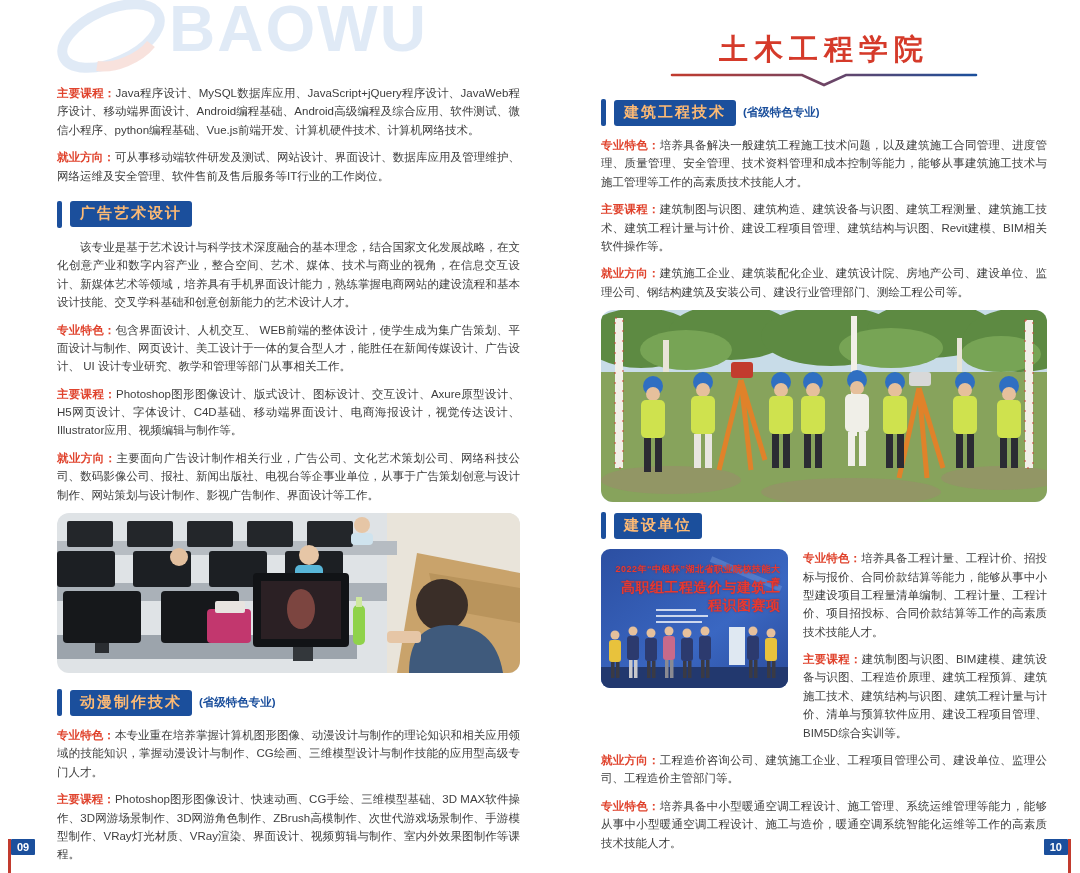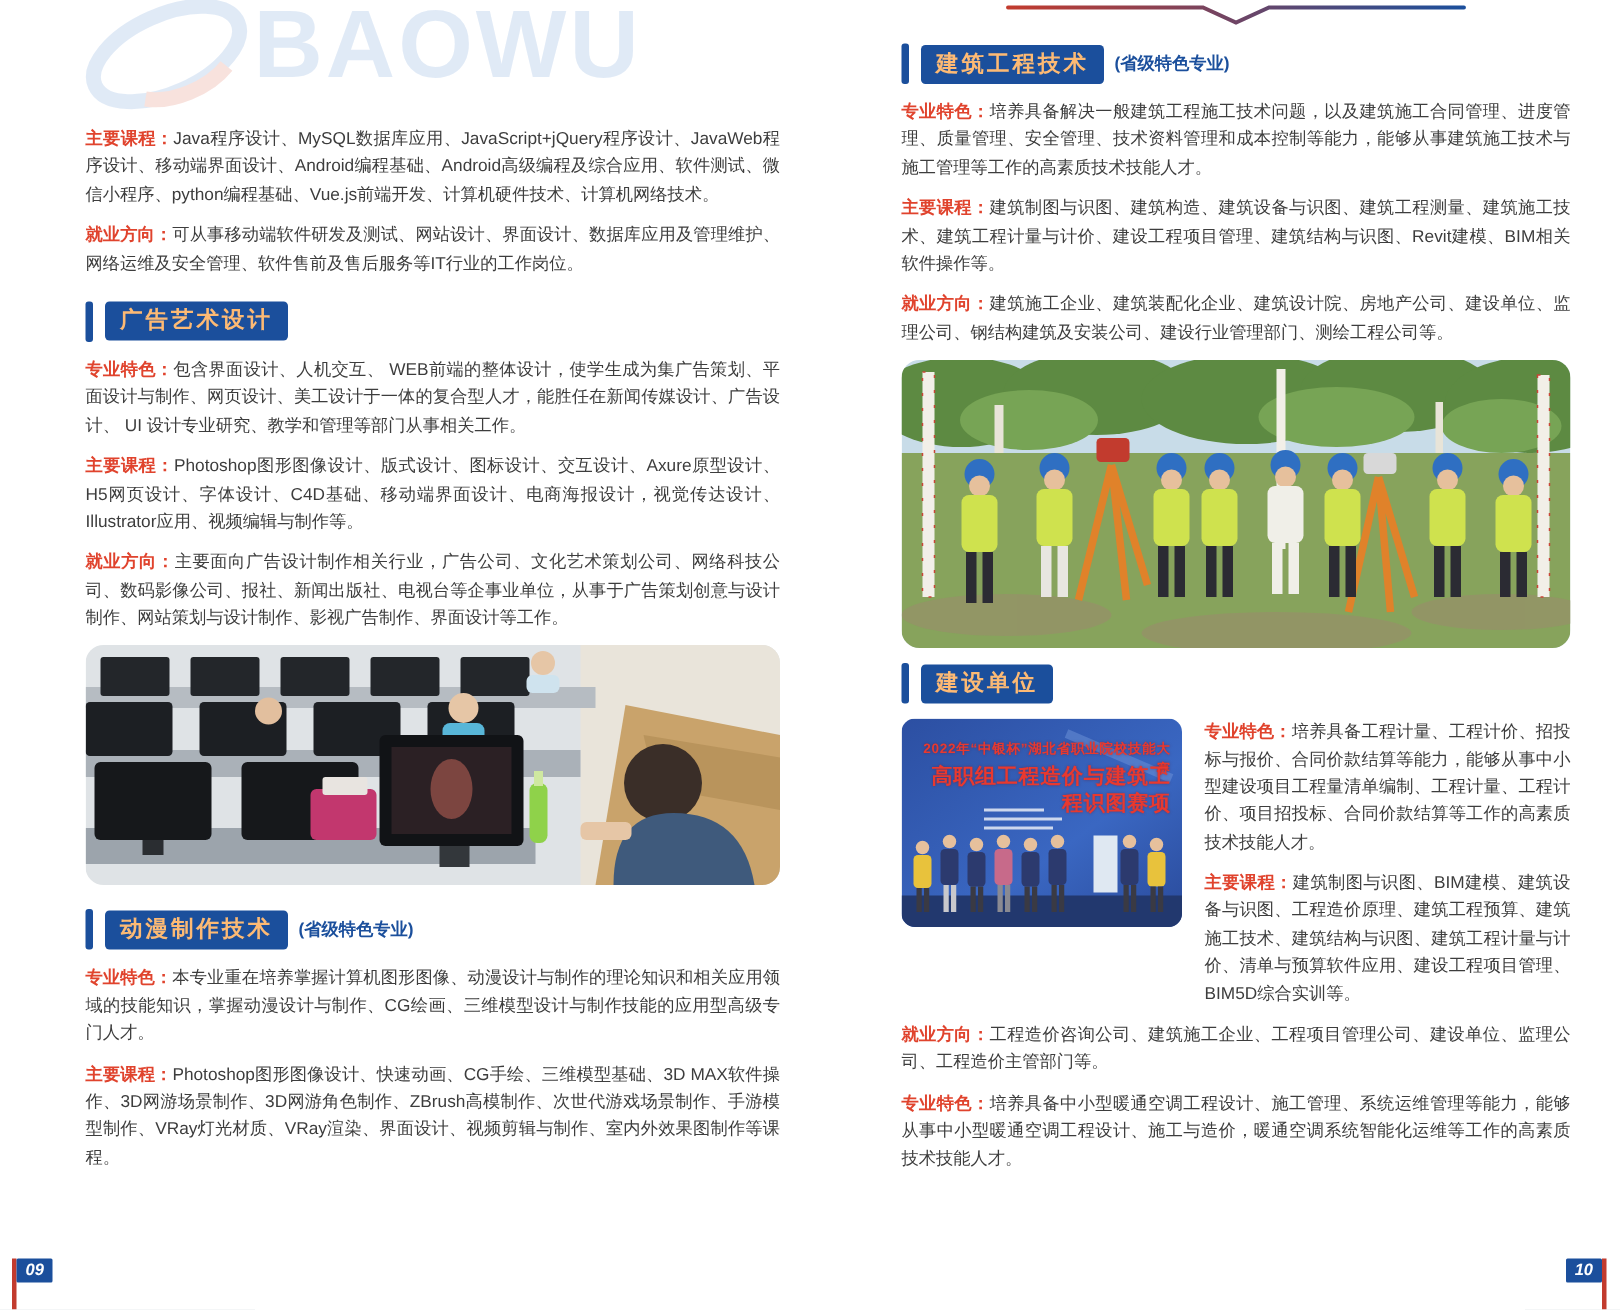--- a/index.html
+++ b/index.html
@@ -38,21 +38,21 @@
   #cost-row{display:flex;align-items:flex-start;margin-bottom:9px;}
   #cost-texts{margin-left:15px;flex:1;}
   
   .pn{position:absolute;top:839px;height:36px;}
   #pn-left{left:8px;}
   #pn-right{right:9px;}
   .pn-redbar{position:absolute;top:0;width:3px;height:36px;background:#c23b2e;}
   #pn-left .pn-redbar{left:0;}
   #pn-right .pn-redbar{right:0;}
   .pn-box{position:absolute;top:0;background:#1b4f9c;color:#fff;font-size:11px;font-weight:bold;
-        padding:2px 6px;border-radius:1px;font-style:italic;}
+        padding:2px 6px;border-radius:1px;}
   #pn-left .pn-box{left:3px;}
   #pn-right .pn-box{right:3px;margin-left:36px;}
 </style>
 </head>
 <body>
 
 <div id="page">
 
   <div class="col" id="col-left">
 
@@ -68,20 +68,21 @@
 
     <p class="para"><span class="lbl">主要课程：</span><span>Java程序设计、MySQL数据库应用、JavaScript+jQuery程序设计、JavaWeb程序设计、移动端界面设计、Android编程基础、Android高级编程及综合应用、软件测试、微信小程序、python编程基础、Vue.js前端开发、计算机硬件技术、计算机网络技术。</span></p>
 
     <p class="para"><span class="lbl">就业方向：</span><span>可从事移动端软件研发及测试、网站设计、界面设计、数据库应用及管理维护、网络运维及安全管理、软件售前及售后服务等IT行业的工作岗位。</span></p>
 
     <div class="sec-h">
       <span class="sec-bar"></span>
       <span class="sec-box">广告艺术设计</span>
     </div>
 
+    <p class="para indent">该专业是基于艺术设计与科学技术深度融合的基本理念，结合国家文化发展战略，在文化创意产业和数字内容产业，整合空间、艺术、媒体、技术与商业的视角，在信息交互设计、新媒体艺术等领域，培养具有手机界面设计能力，熟练掌握电商网站的建设流程和基本设计技能、交叉学科基础和创意创新能力的艺术设计人才。</p>
 
     <p class="para"><span class="lbl">专业特色：</span><span>包含界面设计、人机交互、 WEB前端的整体设计，使学生成为集广告策划、平面设计与制作、网页设计、美工设计于一体的复合型人才，能胜任在新闻传媒设计、广告设计、 UI 设计专业研究、教学和管理等部门从事相关工作。</span></p>
 
     <p class="para"><span class="lbl">主要课程：</span><span>Photoshop图形图像设计、版式设计、图标设计、交互设计、Axure原型设计、H5网页设计、字体设计、C4D基础、移动端界面设计、电商海报设计，视觉传达设计、Illustrator应用、视频编辑与制作等。</span></p>
 
     <p class="para"><span class="lbl">就业方向：</span><span>主要面向广告设计制作相关行业，广告公司、文化艺术策划公司、网络科技公司、数码影像公司、报社、新闻出版社、电视台等企事业单位，从事于广告策划创意与设计制作、网站策划与设计制作、影视广告制作、界面设计等工作。</span></p>
 
     <div class="photo" id="photo-lab">
       <svg width="463" height="160" viewBox="0 0 463 160" preserveAspectRatio="none">
         <rect width="463" height="160" fill="#dfe3e6"></rect>
@@ -140,20 +141,21 @@
 
     <p class="para"><span class="lbl">专业特色：</span><span>本专业重在培养掌握计算机图形图像、动漫设计与制作的理论知识和相关应用领域的技能知识，掌握动漫设计与制作、CG绘画、三维模型设计与制作技能的应用型高级专门人才。</span></p>
 
     <p class="para"><span class="lbl">主要课程：</span><span>Photoshop图形图像设计、快速动画、CG手绘、三维模型基础、3D MAX软件操作、3D网游场景制作、3D网游角色制作、ZBrush高模制作、次世代游戏场景制作、手游模型制作、VRay灯光材质、VRay渲染、界面设计、视频剪辑与制作、室内外效果图制作等课程。</span></p>
 
     <p class="para"></p>
   </div>
 
   <div class="col" id="col-right">
 
+    <div id="college-title">土木工程学院</div>
     <svg id="title-underline" width="310" height="15" viewBox="0 0 310 15">
       <defs>
         <linearGradient id="ug" x1="0" y1="0" x2="1" y2="0">
           <stop offset="0" stop-color="#c23b2e"></stop>
             <stop offset="1" stop-color="#1b4f9c"></stop>
         </linearGradient>
       </defs>
       <path d="M3,3 H133 L155,13 L177,3 H307" fill="none" stroke="url(#ug)" stroke-width="2.6" stroke-linecap="round"></path>
     </svg>
 

